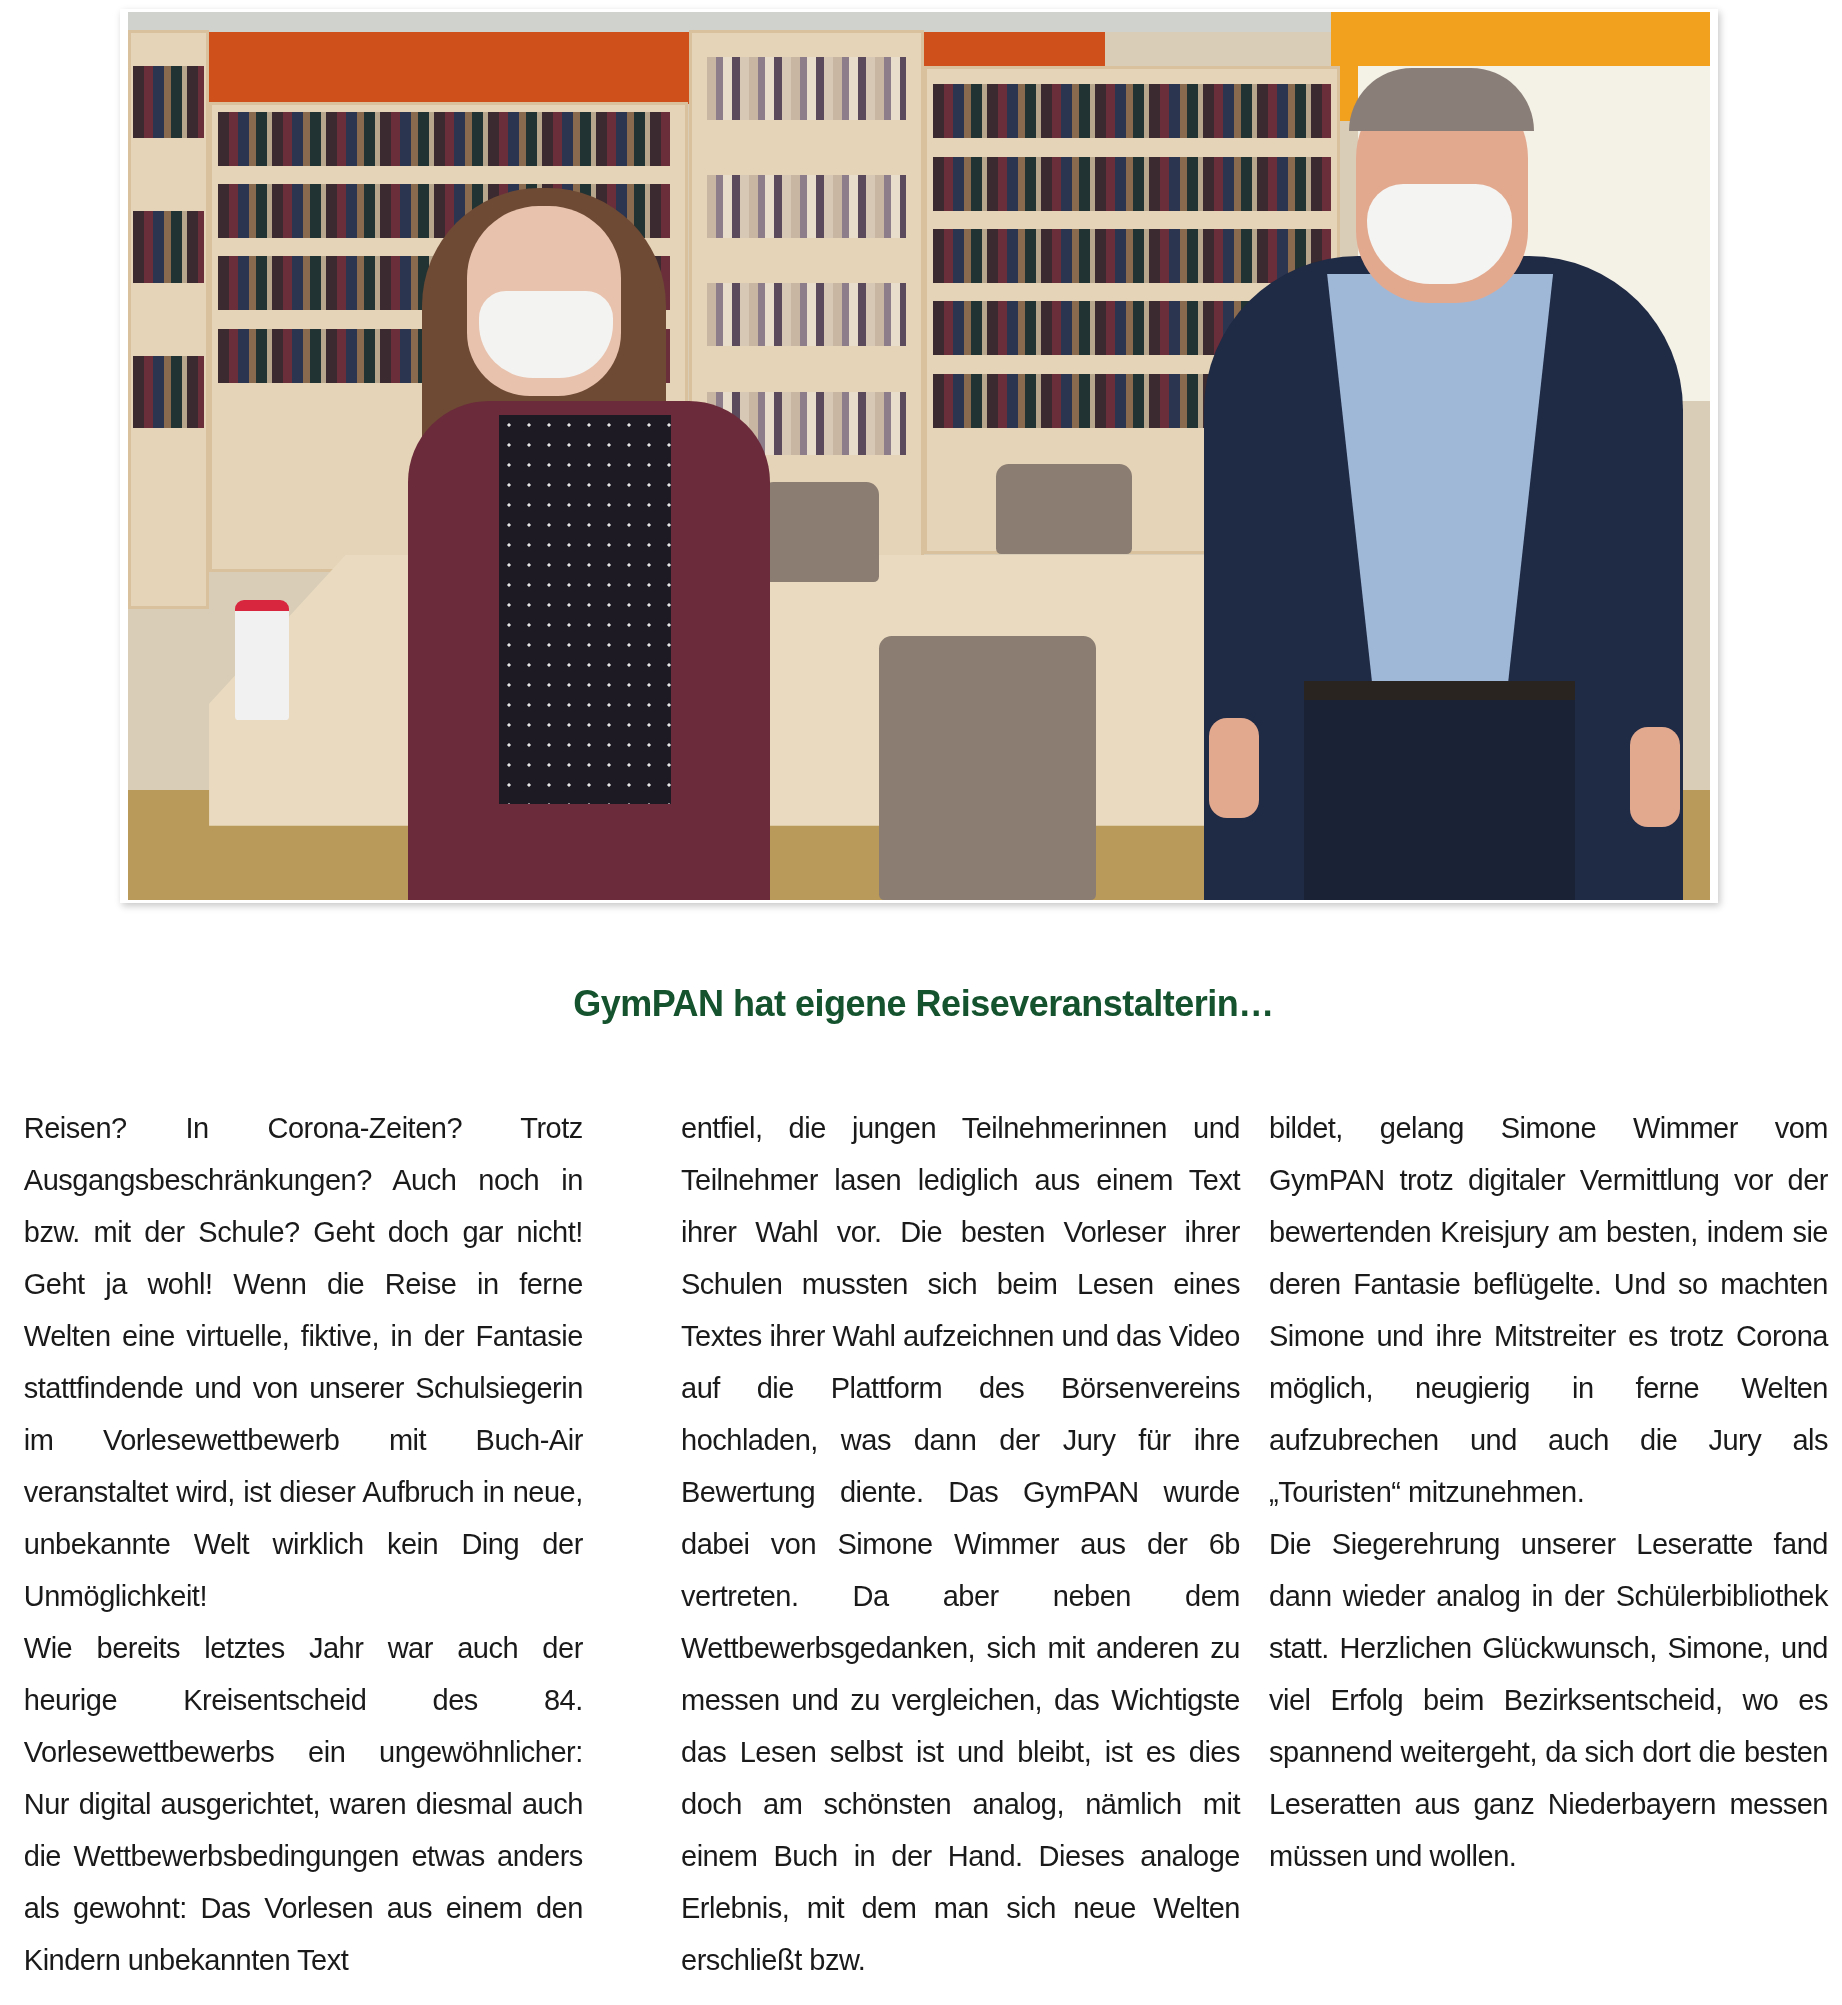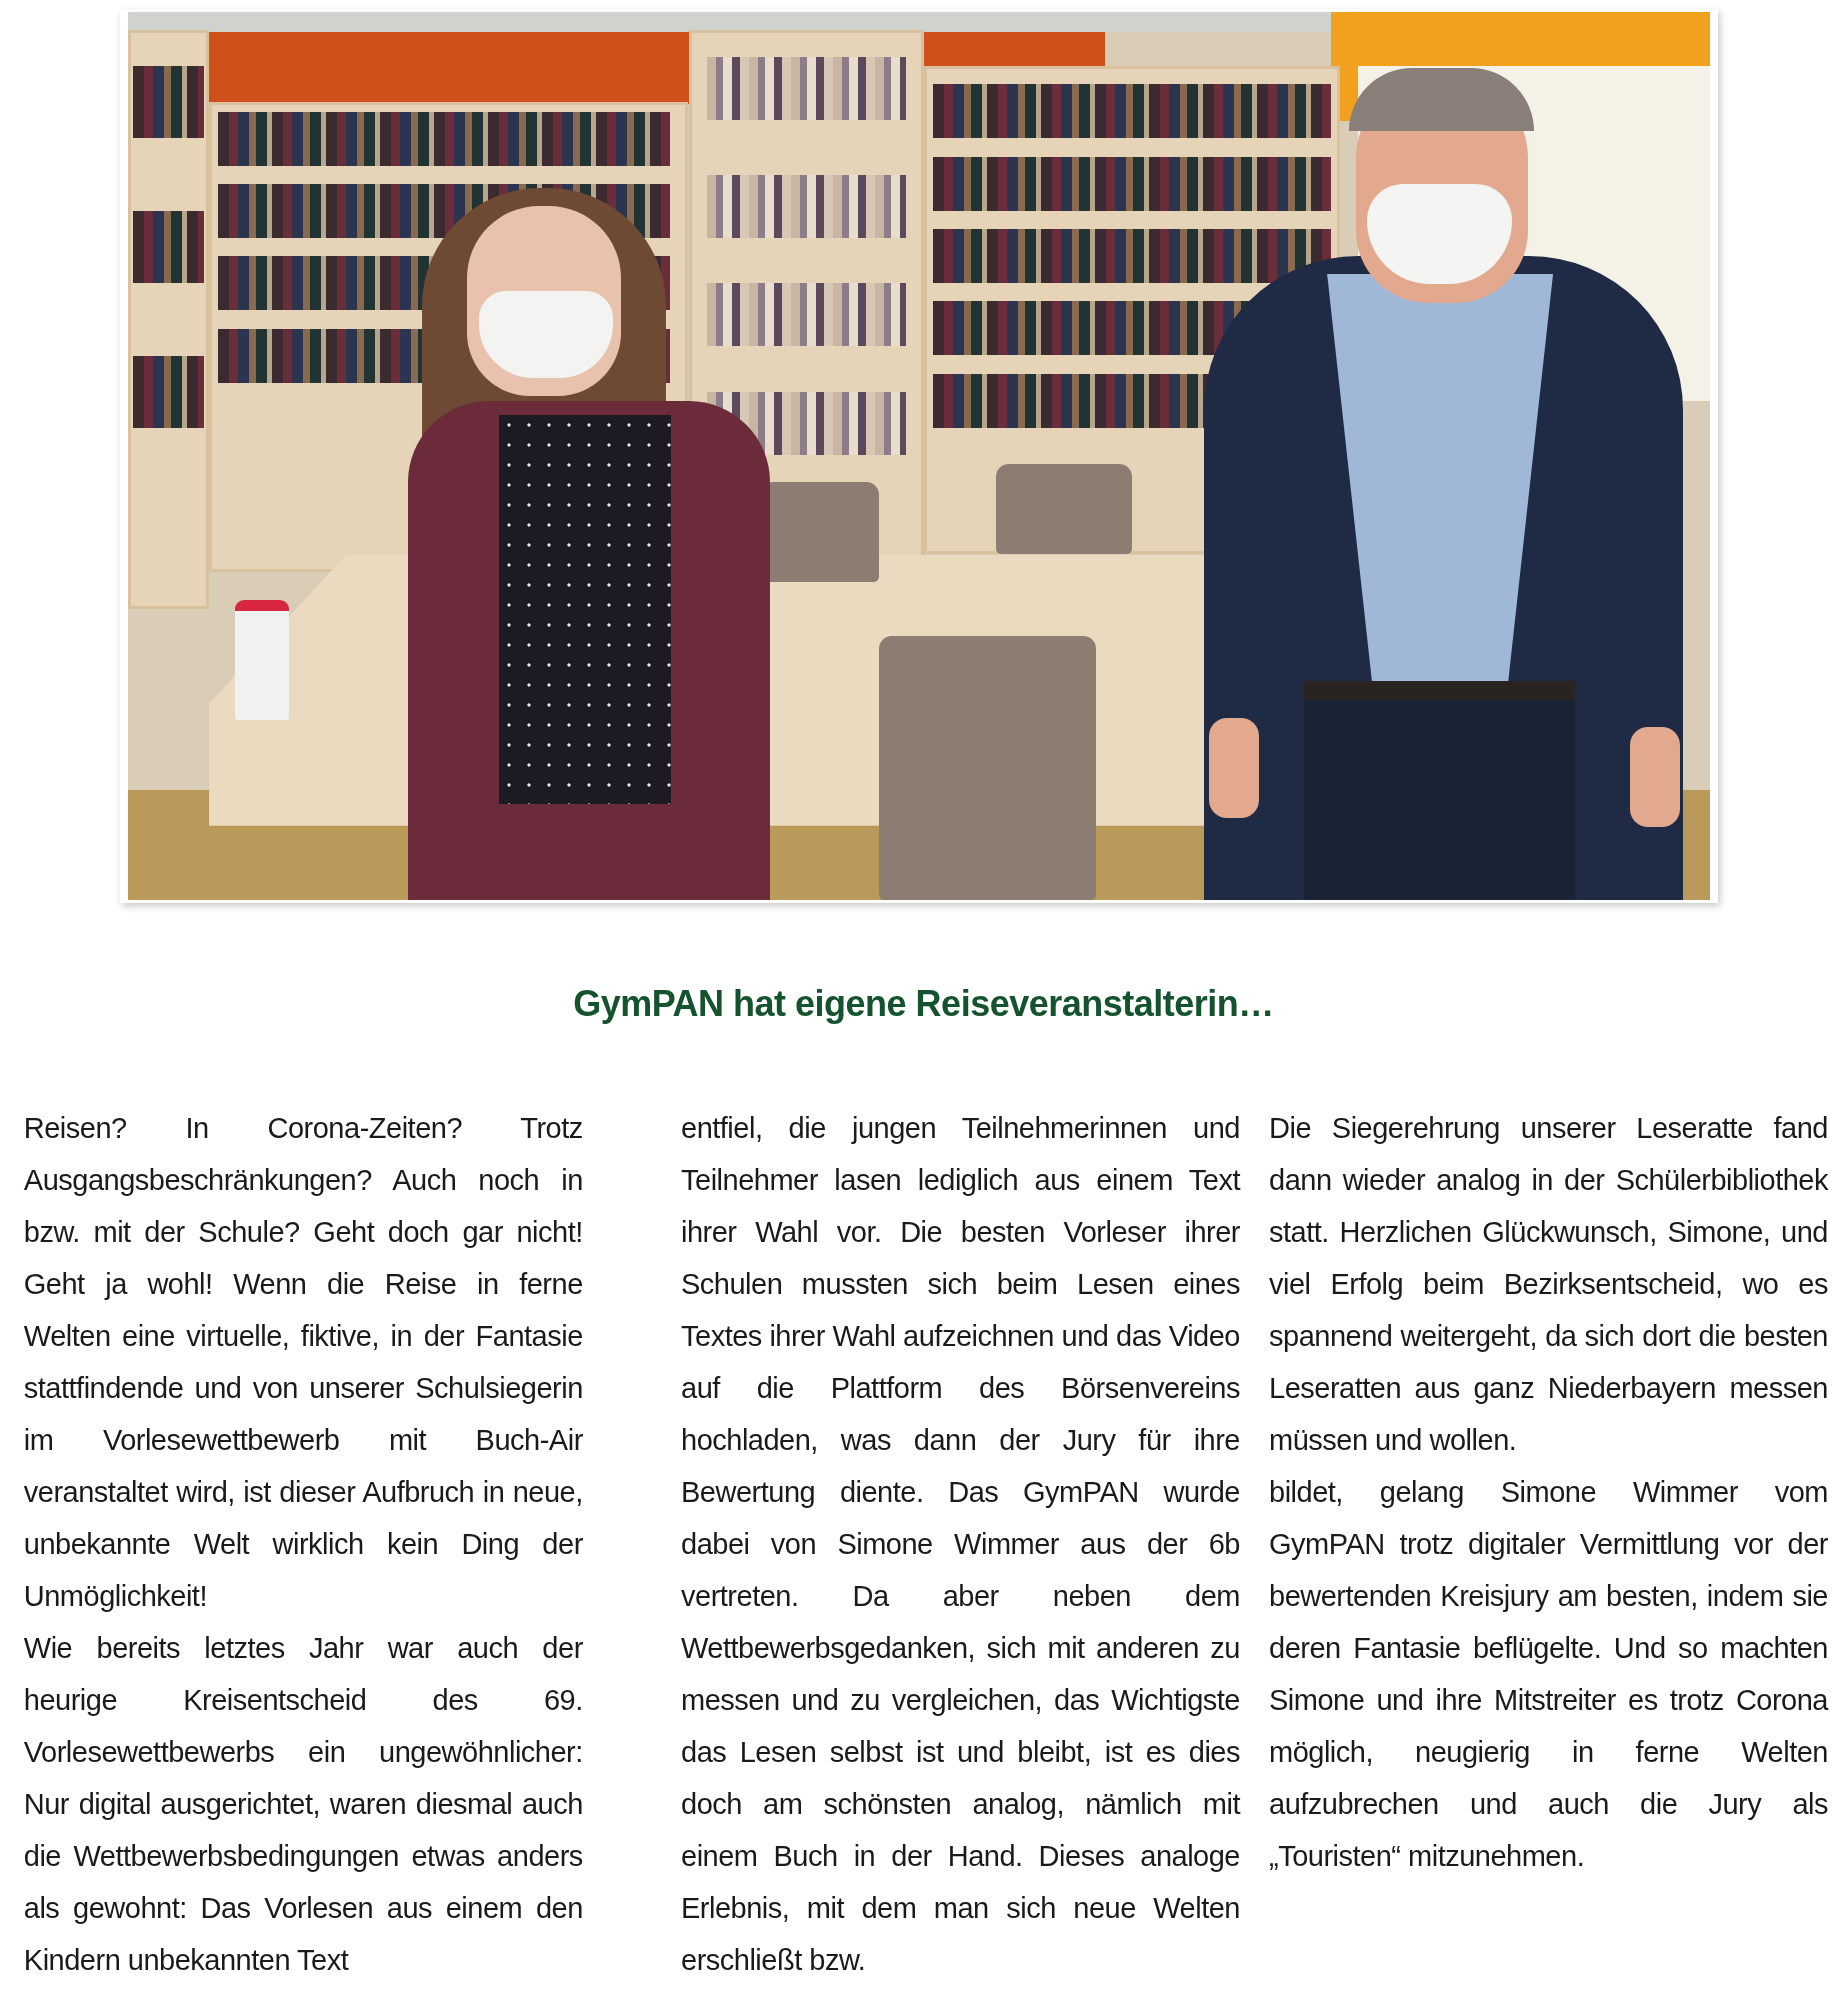--- a/index.html
+++ b/index.html
@@ -111,22 +111,22 @@
     <div class="ph man-face"></div>
     <div class="ph man-hair"></div>
     <div class="ph man-mask"></div>
   </div>
 </div>
 
 <h1 class="headline">GymPAN hat eigene Reiseveranstalterin…</h1>
 
 <div class="col col-1">
   <p>Reisen? In Corona-Zeiten? Trotz Ausgangsbeschränkungen? Auch noch in bzw. mit der Schule? Geht doch gar nicht! Geht ja wohl! Wenn die Reise in ferne Welten eine virtuelle, fiktive, in der Fantasie stattfindende und von unserer Schulsiegerin im Vorlesewettbewerb mit Buch-Air veranstaltet wird, ist dieser Aufbruch in neue, unbekannte Welt wirklich kein Ding der Unmöglichkeit!</p>
-  <p>Wie bereits letztes Jahr war auch der heurige Kreisentscheid des 69. Vorlesewettbewerbs ein ungewöhnlicher: Nur digital ausgerichtet, waren diesmal auch die Wettbewerbsbedingungen etwas anders als gewohnt: Das Vorlesen aus einem den Kindern unbekannten Text</p>
+  <p>Wie bereits letztes Jahr war auch der heurige Kreisentscheid des 84. Vorlesewettbewerbs ein ungewöhnlicher: Nur digital ausgerichtet, waren diesmal auch die Wettbewerbsbedingungen etwas anders als gewohnt: Das Vorlesen aus einem den Kindern unbekannten Text</p>
 </div>
 <div class="col col-2">
   <p>entfiel, die jungen Teilnehmerinnen und Teilnehmer lasen lediglich aus einem Text ihrer Wahl vor. Die besten Vorleser ihrer Schulen mussten sich beim Lesen eines Textes ihrer Wahl aufzeichnen und das Video auf die Plattform des Börsenvereins hochladen, was dann der Jury für ihre Bewertung diente. Das GymPAN wurde dabei von Simone Wimmer aus der 6b vertreten. Da aber neben dem Wettbewerbsgedanken, sich mit anderen zu messen und zu vergleichen, das Wichtigste das Lesen selbst ist und bleibt, ist es dies doch am schönsten analog, nämlich mit einem Buch in der Hand. Dieses analoge Erlebnis, mit dem man sich neue Welten erschließt bzw.</p>
 </div>
 <div class="col col-3">
+  <p>bildet, gelang Simone Wimmer vom GymPAN trotz digitaler Vermittlung vor der bewertenden Kreisjury am besten, indem sie deren Fantasie beflügelte. Und so machten Simone und ihre Mitstreiter es trotz Corona möglich, neugierig in ferne Welten aufzubrechen und auch die Jury als „Touristen“ mitzunehmen.</p>
   <p>Die Siegerehrung unserer Leseratte fand dann wieder analog in der Schülerbibliothek statt. Herzlichen Glückwunsch, Simone, und viel Erfolg beim Bezirksentscheid, wo es spannend weitergeht, da sich dort die besten Leseratten aus ganz Niederbayern messen müssen und wollen.</p>
-  <p>bildet, gelang Simone Wimmer vom GymPAN trotz digitaler Vermittlung vor der bewertenden Kreisjury am besten, indem sie deren Fantasie beflügelte. Und so machten Simone und ihre Mitstreiter es trotz Corona möglich, neugierig in ferne Welten aufzubrechen und auch die Jury als „Touristen“ mitzunehmen.</p>
 </div>
 
 
 </body></html>

